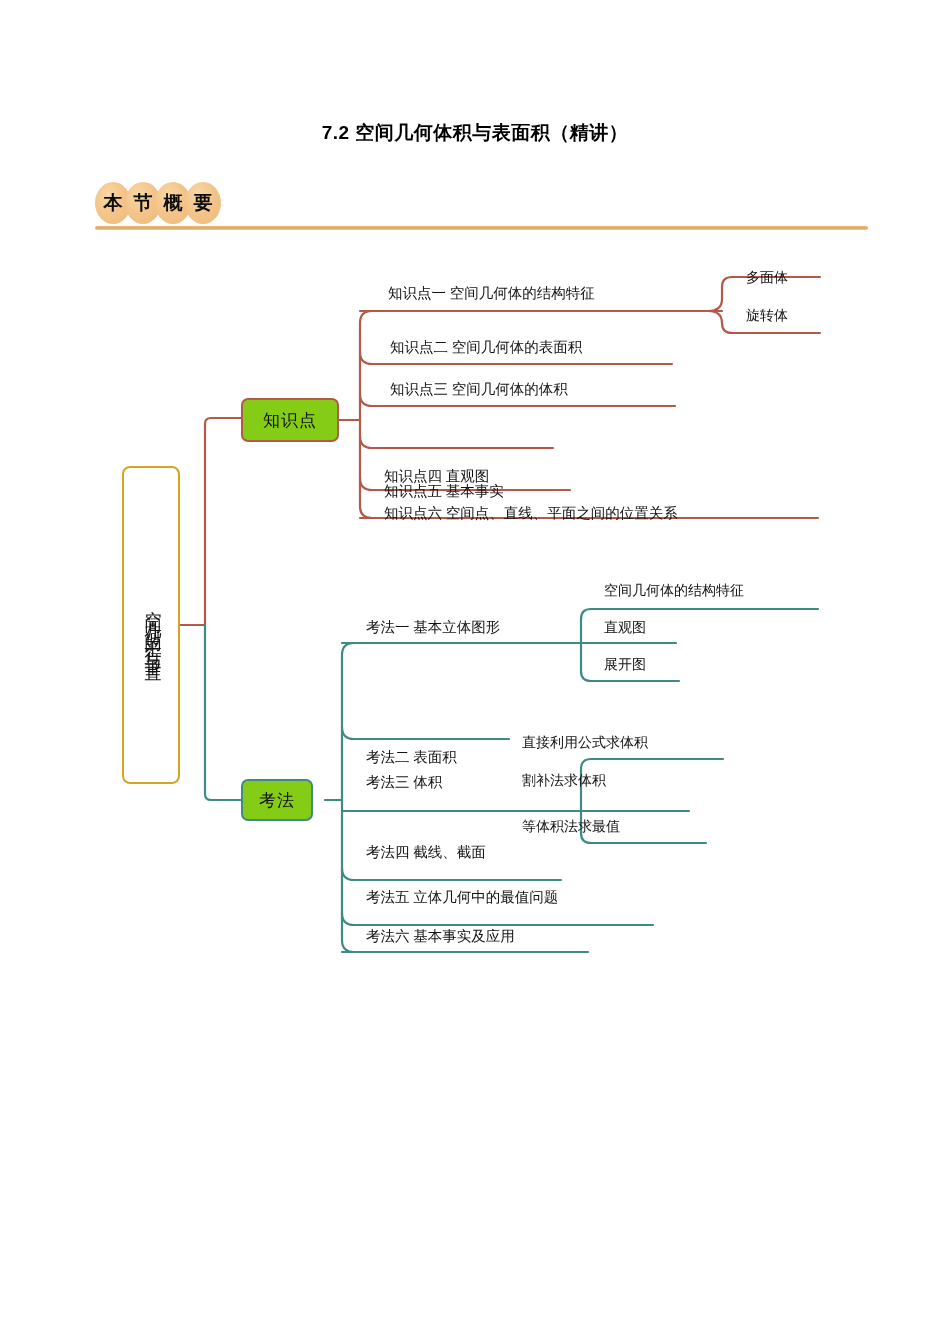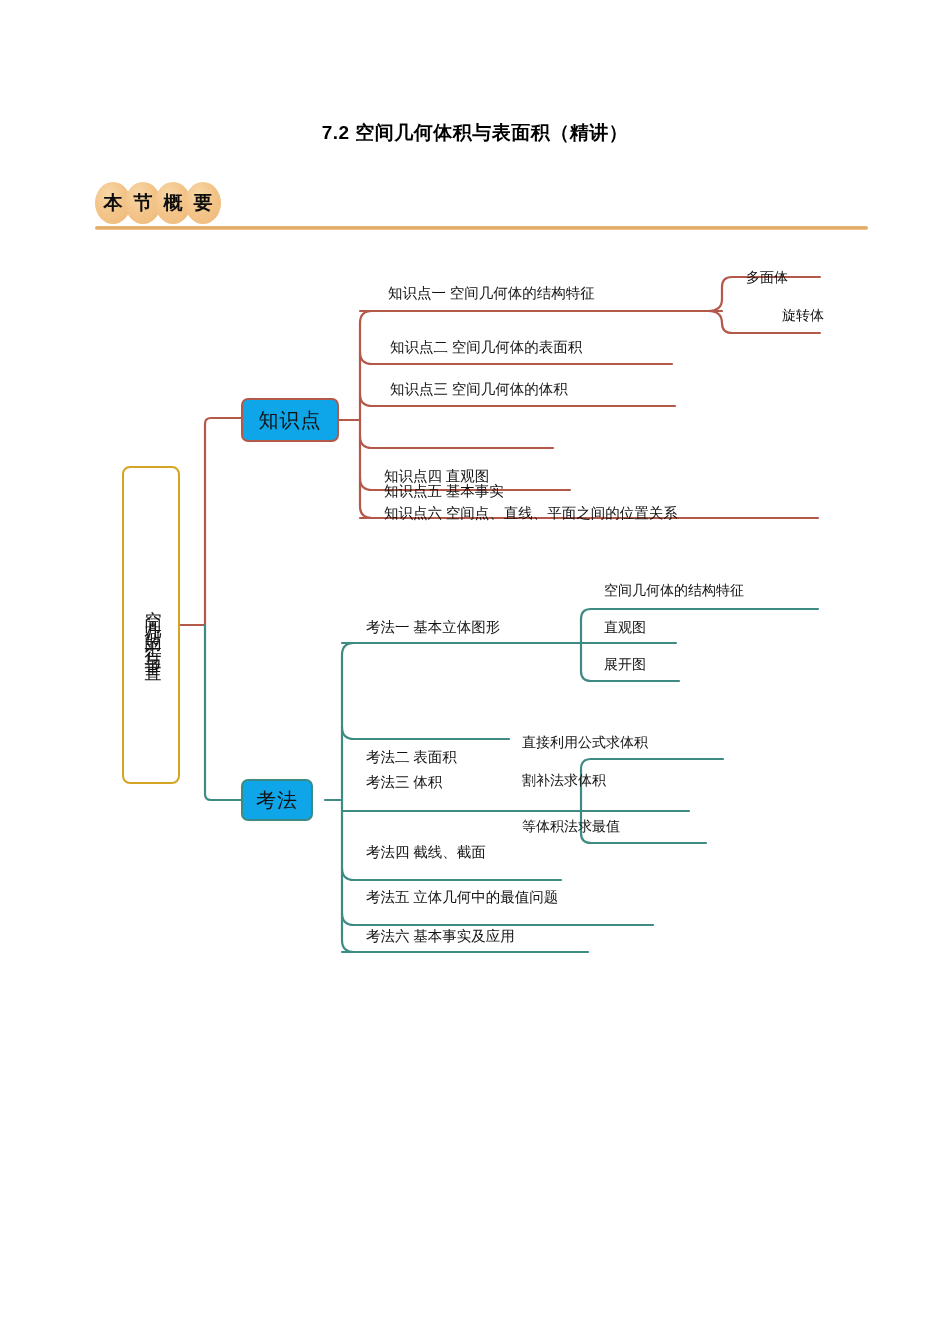--- a/index.html
+++ b/index.html
@@ -106,26 +106,26 @@
     justify-content: center;
     font-size: 17px;
     letter-spacing: 6px;
     color: #111;
   }
 
   
   .branch-node {
     position: absolute;
     box-sizing: border-box;
-    background: #0ea5e9;
+    background: #84cc16;
     border-radius: 7px;
     display: flex;
     align-items: center;
     justify-content: center;
-    font-size: 20px;
+    font-size: 17px;
     letter-spacing: 1px;
     color: #111;
   }
   #branch-knowledge {
     left: 241px;
     top: 398px;
     width: 98px;
     height: 44px;
     border: 2px solid #b4584a;
   }
@@ -217,21 +217,21 @@
   <div class="branch-node" id="branch-knowledge">
     <span>知识点</span>
   </div>
 
   <div class="branch-node" id="branch-method">
     <span>考法</span>
   </div>
 
   <div class="leaf" style="left:388px; top:286px;">知识点一  空间几何体的结构特征</div>
   <div class="leaf sub" style="left:746px; top:271px;">多面体</div>
-  <div class="leaf sub" style="left:746px; top:309px;margin-left:36px;">旋转体</div>
+  <div class="leaf sub" style="left:746px; top:309px;">旋转体</div>
 
   <div class="leaf" style="left:390px; top:340px;">知识点二   空间几何体的表面积</div>
   <div class="leaf" style="left:390px; top:382px;text-align:center;">知识点三   空间几何体的体积</div>
   <div class="leaf" style="left:384px; top:424px;margin-top:45px;">知识点四  直观图</div>
   <div class="leaf" style="left:384px; top:484px;">知识点五  基本事实</div>
   <div class="leaf" style="left:384px; top:506px;">知识点六  空间点、直线、平面之间的位置关系</div>
 
   <div class="leaf" style="left:366px; top:620px;">考法一  基本立体图形</div>
   <div class="leaf sub" style="left:604px; top:584px;">空间几何体的结构特征</div>
   <div class="leaf sub" style="left:604px; top:621px;">直观图</div>

